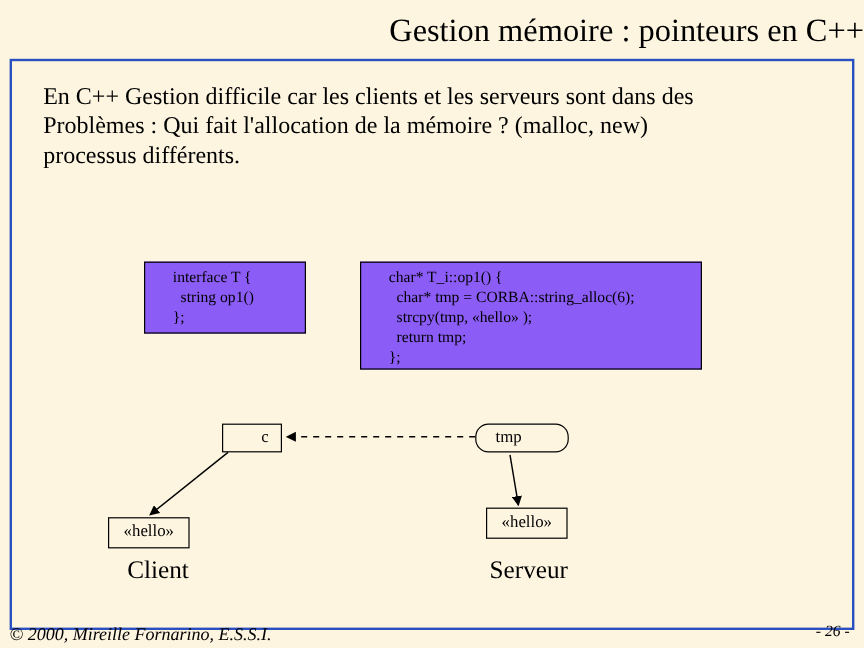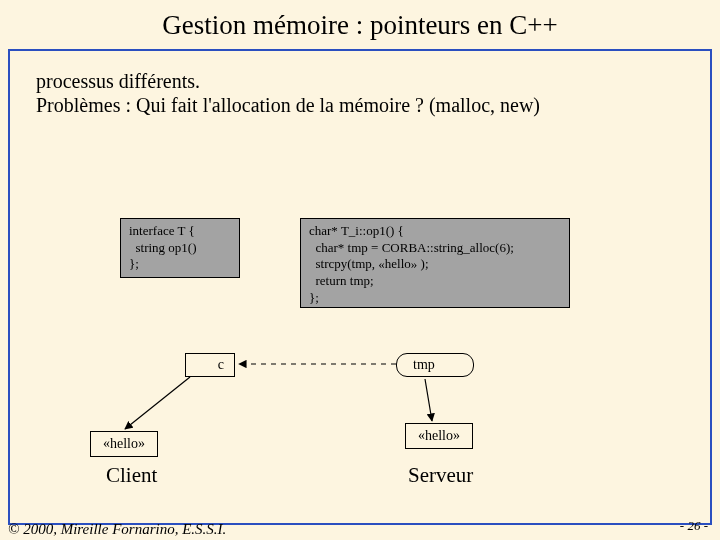--- a/index.html
+++ b/index.html
@@ -7,21 +7,21 @@
     padding: 0;
     width: 720px;
     height: 540px;
     background: #fdf5e0;
     font-family: "Times New Roman", Times, serif;
     color: #000;
     position: relative;
     overflow: hidden;
   }
   .title {
-    text-align: center;
+    text-align: right;
     font-size: 27px;
     font-weight: normal;
     padding-top: 10px;
     padding-bottom: 8px;
   }
   .main-frame {
     border: 2px solid #2a4fc0;
     margin: 0 8px;
     height: 476px;
     position: relative;
@@ -33,22 +33,22 @@
     line-height: 1.22;
   }
   .intro .indent {
     padding-left: 98px;
   }
   .code {
     position: absolute;
     border: 1px solid #000;
     font-size: 13px;
     line-height: 1.28;
-    padding: 4px 10px 4px 8px;
-    background: #a3a3a3;
+    padding: 4px 10px 4px 23px;
+    background: #8b5cf6;
     white-space: pre;
   }
   .code-left { left: 110px; top: 167px; width: 100px; height: 50px; }
   .code-right { left: 290px; top: 167px; width: 250px; height: 80px; }
   .var-box {
     position: absolute;
     border: 1px solid #000;
     font-size: 14px;
     padding: 3px 10px;
     background: #fdf5e0;
@@ -93,22 +93,23 @@
   }
 </style>
 </head>
 <body>
 
 <div class="title">Gestion mémoire : pointeurs en C++</div>
 
 <div class="main-frame">
 
   <div class="intro">
+    <div>En C++ Gestion difficile car les clients et les serveurs sont dans des</div>
+    <div>Problèmes : Qui fait l'allocation de la mémoire ?   (malloc, new)</div>
     <div>processus différents.</div>
-    <div>Problèmes : Qui fait l'allocation de la mémoire ?   (malloc, new)</div>
   </div>
 
   <div class="code code-left">interface T {
   string op1()
 };</div>
   <div class="code code-right">char* T_i::op1() {
   char* tmp = CORBA::string_alloc(6);
   strcpy(tmp, «hello» );
   return tmp;
 };</div>

